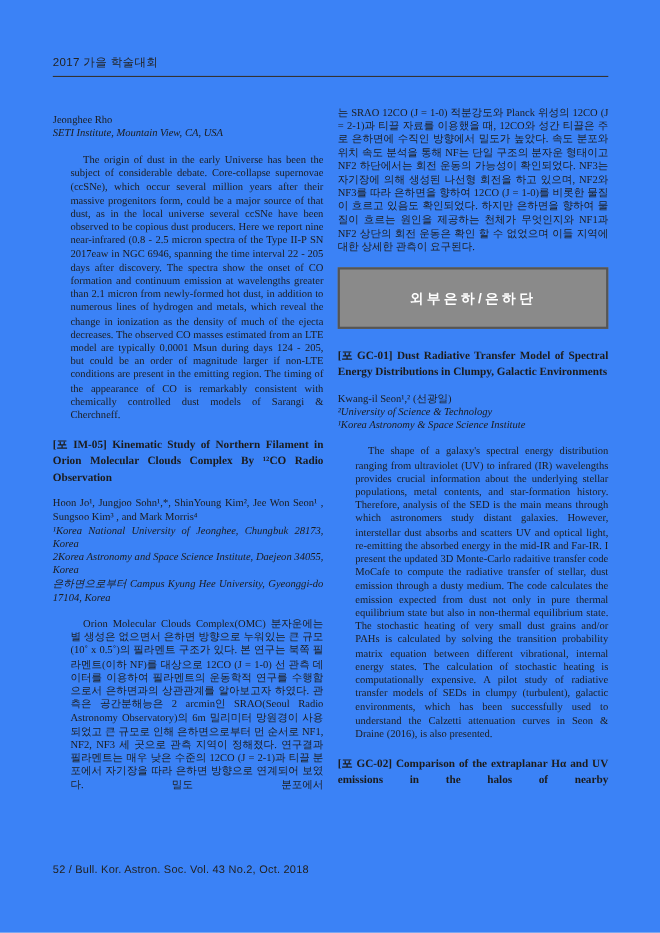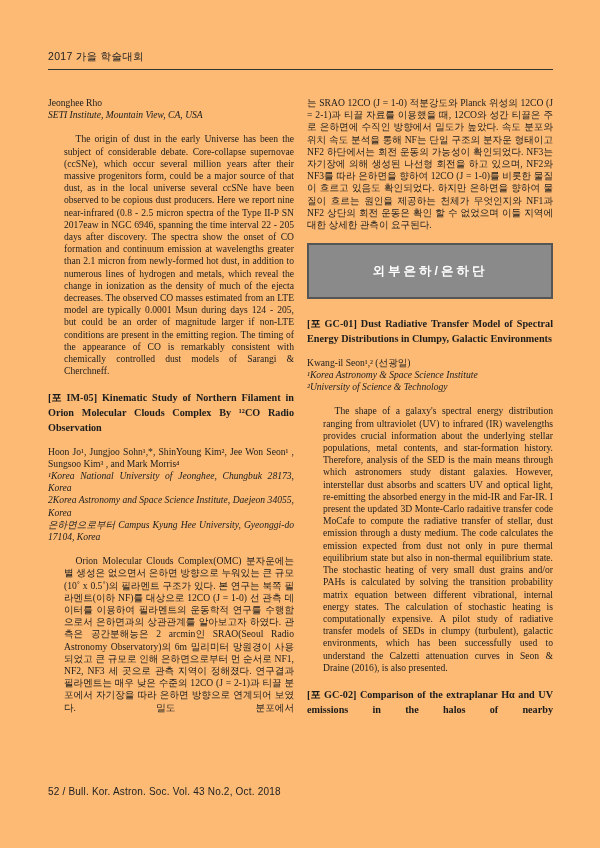--- a/index.html
+++ b/index.html
@@ -1,35 +1,35 @@
 <!DOCTYPE html>
 <html><head>
 <meta charset="utf-8">
 <style>
   html,body { margin:0; padding:0; background:#e8e8e8; }
   .page {
     position:relative;
     width:600px; height:848px;
     margin:0 auto;
-    background:#fdba74;
+    background:#3b82f6;
     font-family:"Liberation Serif","DejaVu Serif",serif;
     color:#1c1c1c;
     overflow:hidden;
   }
   .header {
     position:absolute; top:50px; left:48px; right:47px;
     font-family:"Liberation Sans","DejaVu Sans",sans-serif;
     font-size:10.5px; color:#222;
     border-bottom:1.5px solid #333;
     padding-bottom:5px;
     letter-spacing:0.3px;
   }
   .columns {
     position:absolute; top:97px; left:48px; right:47px;
-    display:flex; gap:13px;
+    display:flex; gap:13px;align-items:center;
   }
   .col {
     width:246px;
     font-size:9.6px; line-height:12.2px;
     text-align:justify;
   }
   .author-block { margin:0 0 12px 0; }
   .italic { font-style:italic; }
   .para { text-indent:1.2em; margin:0 0 12px 16px; }
   .para-noindent { text-indent:0; margin:0; }
@@ -91,22 +91,22 @@
     <div class="col">
       <div class="para-noindent">는 SRAO 12CO (J = 1-0) 적분강도와 Planck 위성의 12CO (J = 2-1)과 티끌 자료를 이용했을 때, 12CO와 성간 티끌은 주로 은하면에 수직인 방향에서 밀도가 높았다. 속도 분포와 위치 속도 분석을 통해 NF는 단일 구조의 분자운 형태이고 NF2 하단에서는 회전 운동의 가능성이 확인되었다. NF3는 자기장에 의해 생성된 나선형 회전을 하고 있으며, NF2와 NF3를 따라 은하면을 향하여 12CO (J = 1-0)를 비롯한 물질이 흐르고 있음도 확인되었다. 하지만 은하면을 향하여 물질이 흐르는 원인을 제공하는 천체가 무엇인지와 NF1과 NF2 상단의 회전 운동은 확인 할 수 없었으며 이들 지역에 대한 상세한 관측이 요구된다.</div>
 
       <div class="banner" style="background: rgb(138, 138, 138); border-color: rgb(85, 85, 85); color: rgb(255, 255, 255);">외부은하/은하단</div>
 
       <div class="heading" style="margin-top:0;">[포 GC-01] Dust Radiative Transfer Model of Spectral Energy Distributions in Clumpy, Galactic Environments</div>
 
       <div>Kwang-il Seon¹,² (선광일)</div>
 
       <div class="affil-block italic">
+        <div>²University of Science &amp; Technology</div>
         <div>¹Korea Astronomy &amp; Space Science Institute</div>
-        <div>²University of Science &amp; Technology</div>
       </div>
 
       <div class="para">The shape of a galaxy's spectral energy distribution ranging from ultraviolet (UV) to infrared (IR) wavelengths provides crucial information about the underlying stellar populations, metal contents, and star-formation history. Therefore, analysis of the SED is the main means through which astronomers study distant galaxies. However, interstellar dust absorbs and scatters UV and optical light, re-emitting the absorbed energy in the mid-IR and Far-IR. I present the updated 3D Monte-Carlo radaitive transfer code MoCafe to compute the radiative transfer of stellar, dust emission through a dusty medium. The code calculates the emission expected from dust not only in pure thermal equilibrium state but also in non-thermal equilibrium state. The stochastic heating of very small dust grains and/or PAHs is calculated by solving the transition probability matrix equation between different vibrational, internal energy states.  The calculation of stochastic heating is computationally expensive. A pilot study of radiative transfer models of SEDs in clumpy (turbulent), galactic environments, which has been successfully used to understand the Calzetti attenuation curves in Seon &amp; Draine (2016), is also presented.</div>
 
       <div class="heading justify-last">[포 GC-02] Comparison of the extraplanar Hα and UV emissions in the halos of nearby</div>
     </div>
 
   </div>
 
   <div class="footer">

